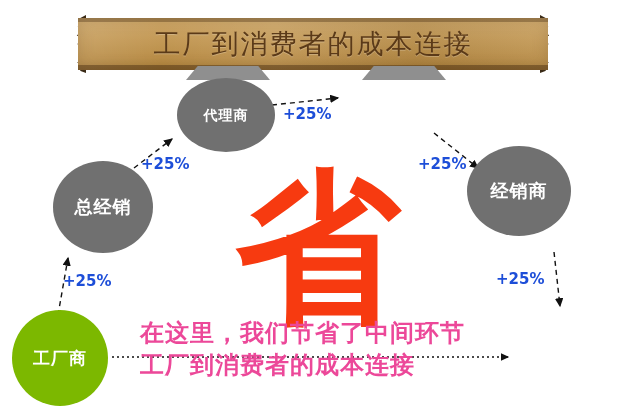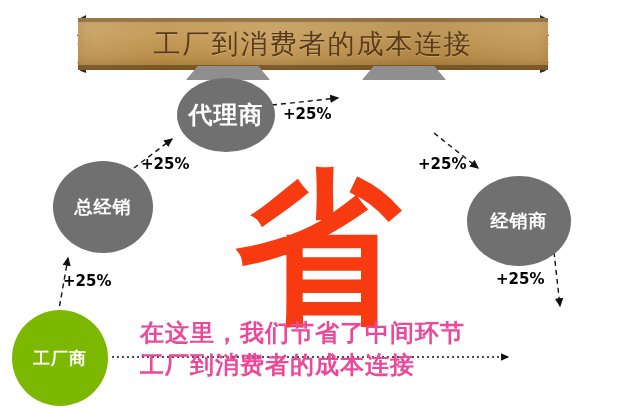--- a/index.html
+++ b/index.html
@@ -67,44 +67,44 @@
     font-weight:700;
     letter-spacing:1px;
     text-align:center;
     line-height:1;
   }
   .node.gray{ background:#707070; }
   .node.green{ background:#7cb800; }
 
   #node-factory   { left:12px;  top:310px; width:96px;  height:96px;  font-size:17px; }
   #node-general   { left:53px;  top:161px; width:100px; height:92px;  font-size:18px; }
-  #node-agent     { left:177px; top:78px;  width:98px;  height:74px;  font-size:24px; }
+  #node-agent     { left:177px; top:78px;  width:98px;  height:74px;  font-size:14px; }
   #node-wholesale { left:340px; top:78px;  width:100px; height:76px;  font-size:18px; }
-  #node-dealer    { left:467px; top:176px; width:104px; height:90px;  font-size:18px; }
+  #node-dealer    { left:467px; top:146px; width:104px; height:90px;  font-size:18px; }
   #node-consumer  { left:512px; top:312px; width:90px;  height:90px;  font-size:17px; }
 
   
   .big-char{
     position:absolute;
     left:218px; top:168px;
     width:200px; height:160px;
     display:flex; align-items:center; justify-content:center;
     color:#f73a10;
     font-size:165px;
     font-weight:700;
     line-height:1;
     user-select:none;
   }
 
   
   .pct{
     position:absolute;
     font-size:15px;
     font-weight:700;
-    color:#000000;
+    color:#1d4ed8;
     letter-spacing:0;
     white-space:nowrap;
   }
   #pct-f-g{ left:63px;  top:272px; }
   #pct-g-a{ left:141px; top:155px; }
   #pct-a-w{ left:283px; top:105px; }
   #pct-w-d{ left:418px; top:155px; }
   #pct-d-c{ left:496px; top:270px; }
 
   

